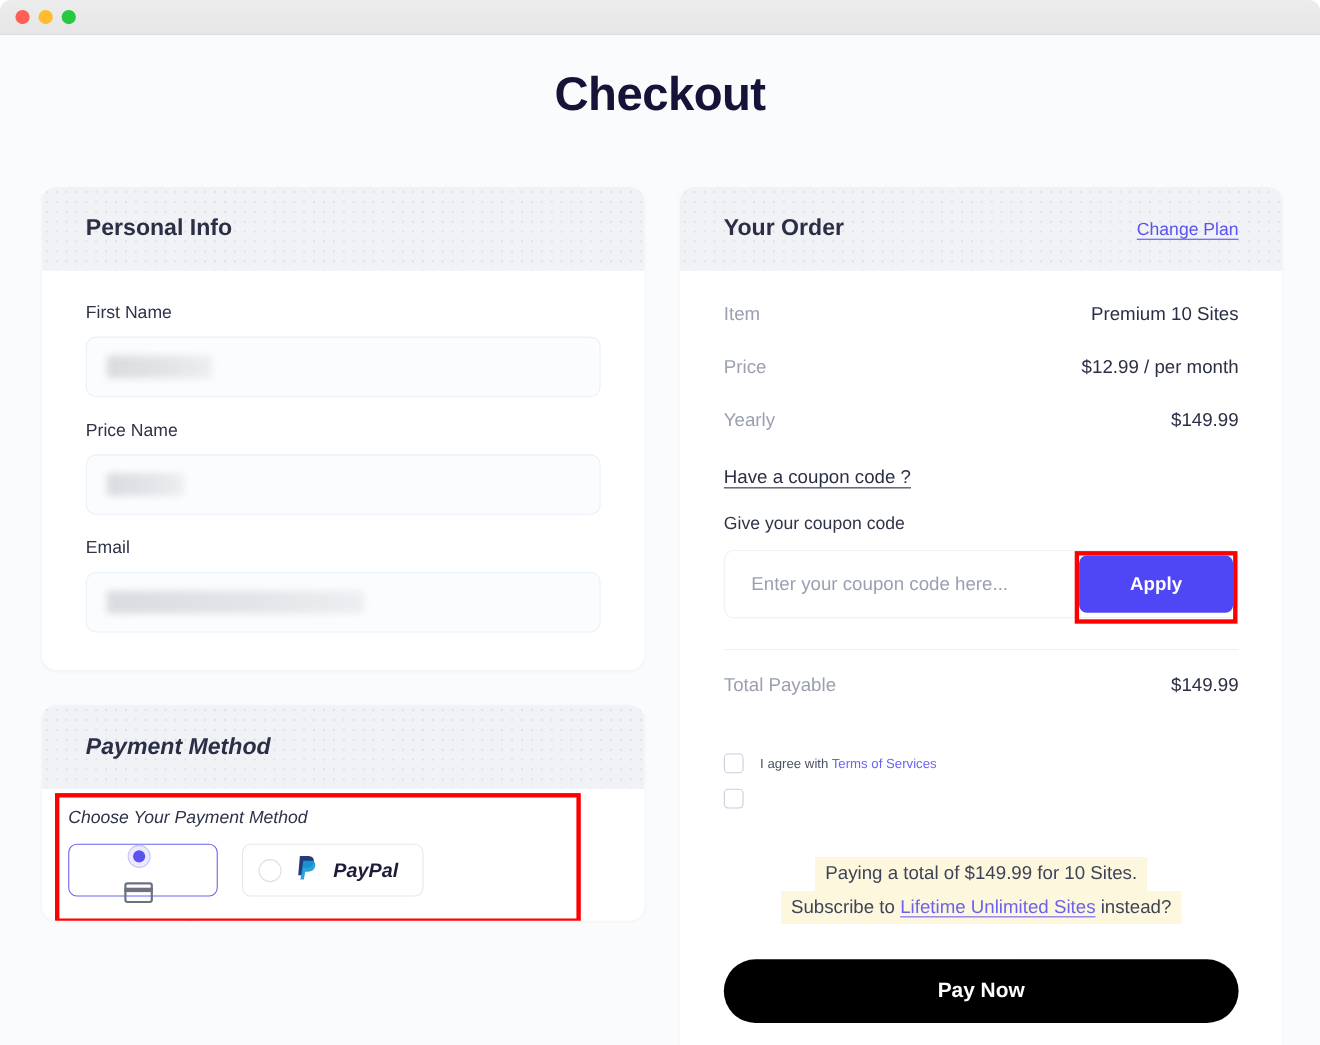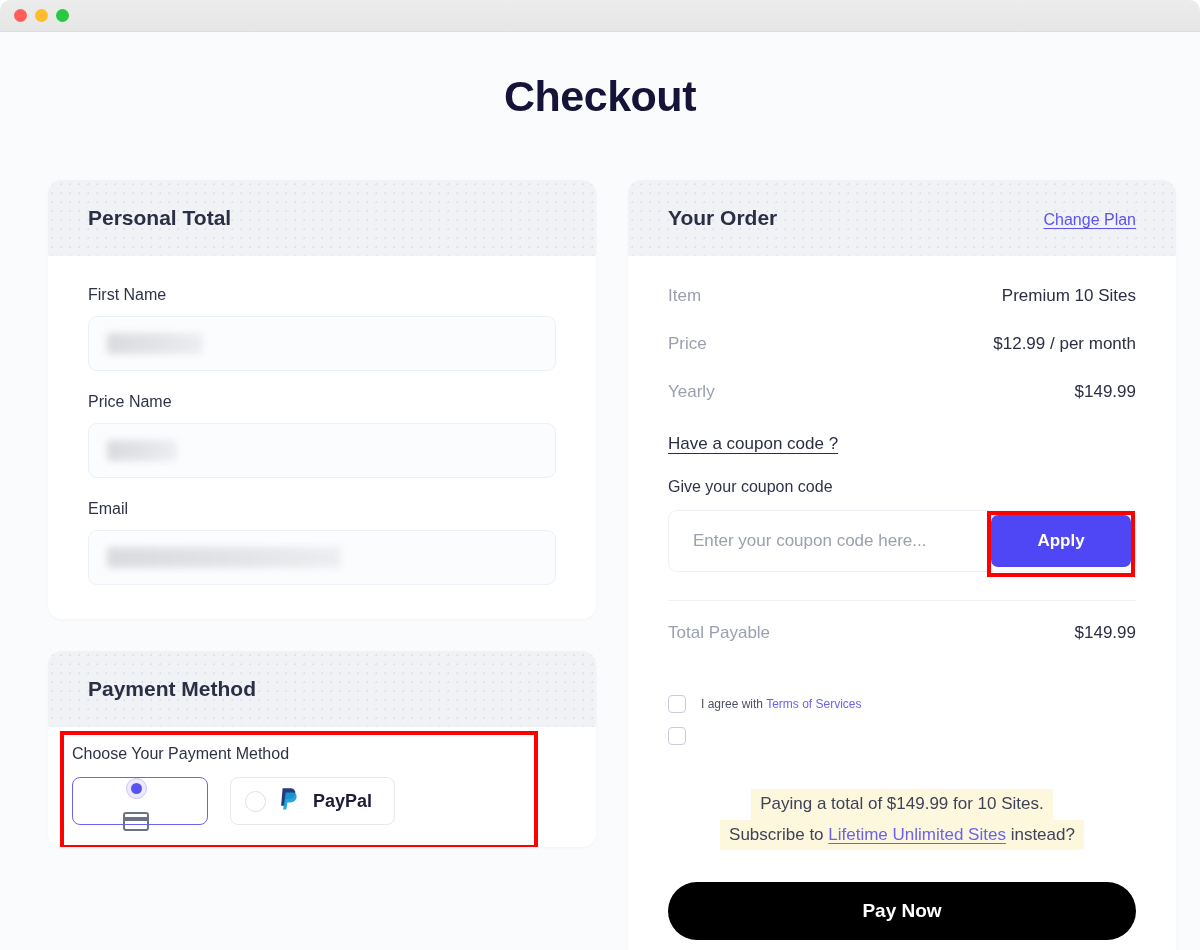--- a/index.html
+++ b/index.html
@@ -34,21 +34,21 @@
   .dot { width: 13px; height: 13px; border-radius: 50%; }
   .dot.red    { background: #ff5f57; }
   .dot.yellow { background: #febc2e; }
   .dot.green  { background: #28c840; }
 
   
   .page {
     position: relative;
     height: 756px;
     background: #fafbfc;
-    padding: 10px;
+    padding: 0;
   }
   .page-title {
     text-align: center;
     font-size: 43px;
     font-weight: 700;
     color: #161338;
     letter-spacing: -0.5px;
     padding-top: 30px;
   }
 
@@ -319,21 +319,21 @@
   <div class="page">
 
     <h1 class="page-title">Checkout</h1>
 
     <div class="columns">
 
       <div class="col-left">
 
         <div class="card">
           <div class="card-header">
-            <div class="card-title">Personal Total</div>
+            <div class="card-title">Personal Info</div>
           </div>
           <div class="card-body">
 
             <div class="field-label">First Name</div>
             <div class="input-box">
               <span class="redacted w-first"></span>
             </div>
 
             <div class="field-label">Price Name</div>
             <div class="input-box">
@@ -341,21 +341,21 @@
             </div>
 
             <div class="field-label">Email</div>
             <div class="input-box">
               <span class="redacted w-email"></span>
             </div>
 
           </div>
         </div>
 
-        <div class="card" style="margin-top:32px;">
+        <div class="card" style="margin-top:32px;font-style:italic;">
           <div class="card-header">
             <div class="card-title">Payment Method</div>
           </div>
           <div class="pm-wrap">
 
             <div class="annot annot-pm"></div>
 
             <div class="pm-label">Choose Your Payment Method</div>
 
             <div class="pm-options">

